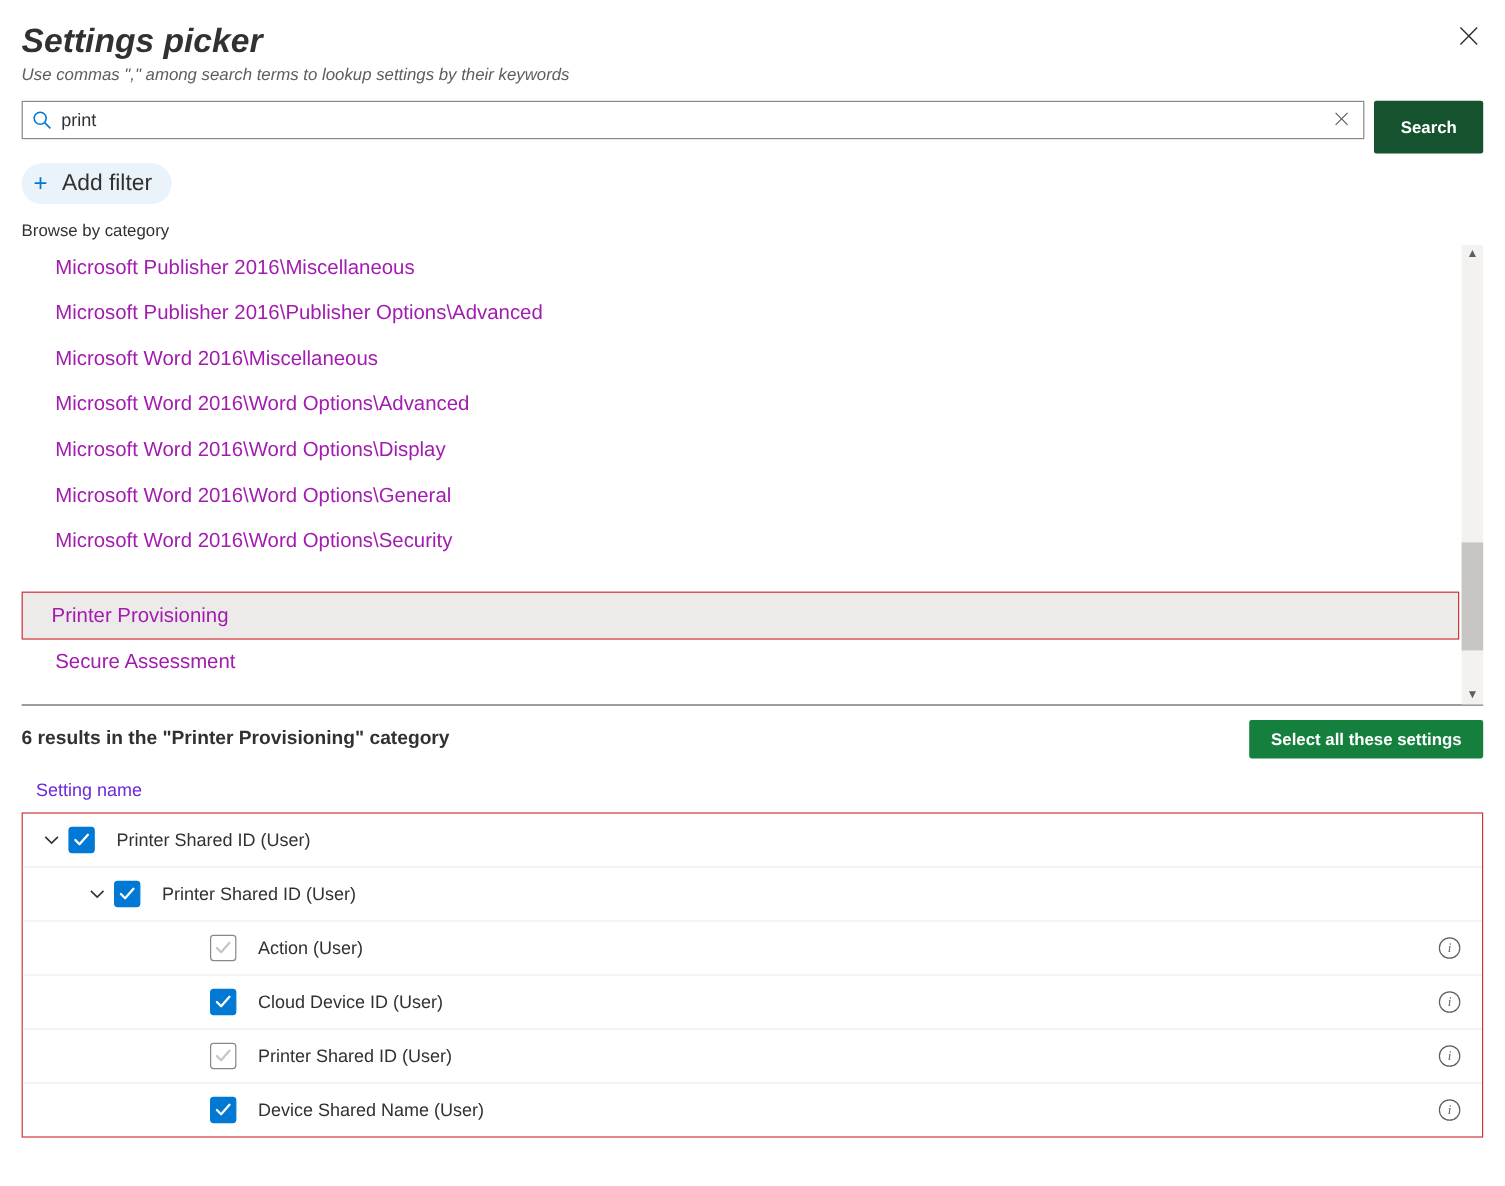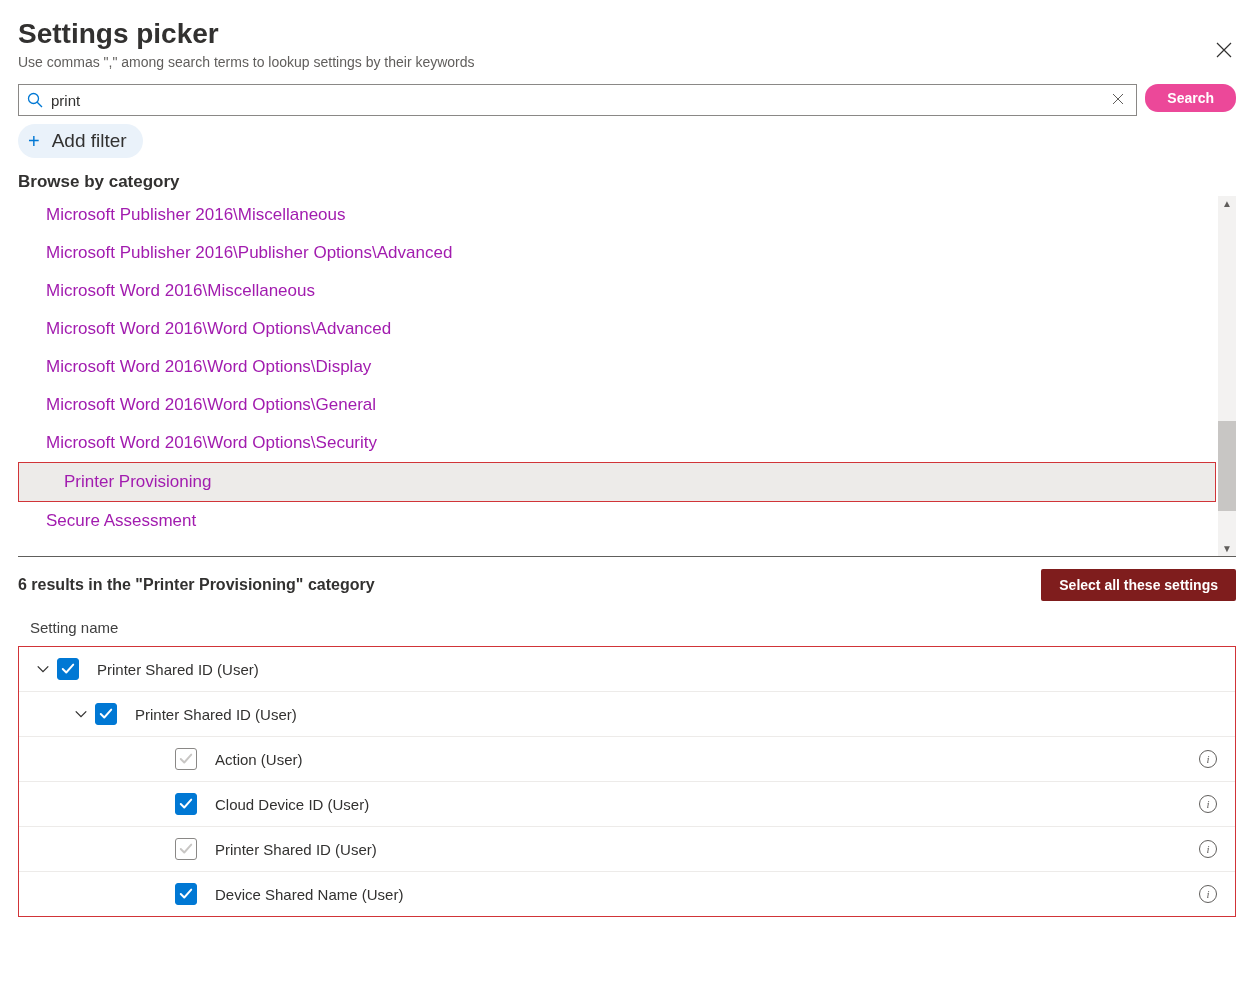--- a/index.html
+++ b/index.html
@@ -10,21 +10,22 @@
     body {
       font-family: 'Segoe UI', -apple-system, BlinkMacSystemFont, sans-serif;
       background: #ffffff;
       color: #323130;
       padding: 18px;
       width: 1254px;
     }
     .header-row {
       display: flex;
       justify-content: space-between;
-      align-items: center;
+      align-items: flex-start;
+      font-style: italic;
     }
     .page-title {
       font-size: 28px;
       font-weight: 600;
       color: #323130;
       margin-bottom: 4px;
     }
     .page-subtitle {
       font-size: 14px;
       color: #605e5c;
@@ -65,29 +66,29 @@
       font-size: 15px;
       color: #323130;
     }
     .clear-icon {
       color: #605e5c;
       cursor: pointer;
       font-size: 14px;
       padding: 2px 4px;
     }
     .search-button {
-      background: #ec4899;
+      background: #14532d;
       color: white;
       border: none;
       padding: 0 22px;
-      height: 28px;
+      height: 44px;
       font-size: 14px;
       font-weight: 600;
       cursor: pointer;
-      border-radius: 13px;
+      border-radius: 2px;
     }
     .add-filter-pill {
       display: inline-flex;
       align-items: center;
       background: #eaf2fa;
       border-radius: 18px;
       padding: 6px 16px 6px 10px;
       cursor: pointer;
       margin-bottom: 14px;
     }
@@ -96,22 +97,22 @@
       font-size: 20px;
       margin-right: 12px;
       font-weight: 300;
       line-height: 1;
     }
     .add-filter-text {
       color: #323130;
       font-size: 19px;
     }
     .browse-label {
-      font-size: 17px;
-      font-weight: 700;
+      font-size: 14px;
+      font-weight: 400;
       color: #323130;
       margin-bottom: 4px;
     }
     .category-panel {
       position: relative;
       border-bottom: 1px solid #605e5c;
       padding-bottom: 16px;
       margin-bottom: 12px;
     }
     .category-list {
@@ -120,22 +121,23 @@
     .category-item {
       font-size: 17px;
       color: #a21caf;
       padding: 9px 0;
       cursor: pointer;
     }
     .category-item.selected {
       background: #edebe9;
       border: 1px solid #d13438;
       margin-left: -28px;
-      padding-left: 45px;
+      padding-left: 24px;
       margin-right: 20px;
+      margin-top: 23px;
     }
     .scrollbar {
       position: absolute;
       right: 0;
       top: 0;
       width: 18px;
       height: 100%;
       background: #f3f2f1;
       display: flex;
       flex-direction: column;
@@ -164,33 +166,33 @@
       justify-content: space-between;
       align-items: center;
       margin-bottom: 12px;
     }
     .results-count {
       font-size: 16px;
       font-weight: 600;
       color: #323130;
     }
     .select-all-button {
-      background: #7f1d1d;
+      background: #15803d;
       color: white;
       border: none;
       padding: 8px 18px;
       font-size: 14px;
       font-weight: 600;
       cursor: pointer;
       border-radius: 2px;
     }
     .column-header {
       font-size: 15px;
       font-weight: 400;
-      color: #404040;
+      color: #6d28d9;
       padding: 6px 0 10px 12px;
     }
     .settings-table {
       border: 1.5px solid #d13438;
     }
     .setting-row {
       display: flex;
       align-items: center;
       padding: 11px 8px 11px 0;
       border-top: 1px solid #edebe9;

